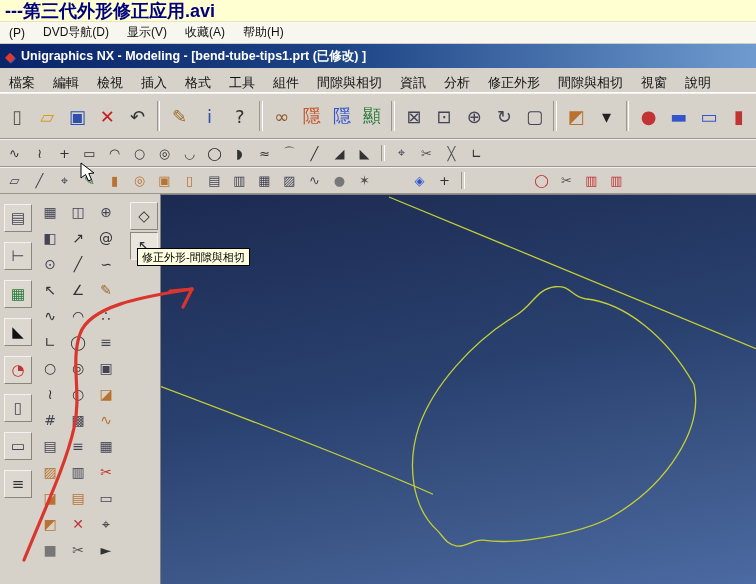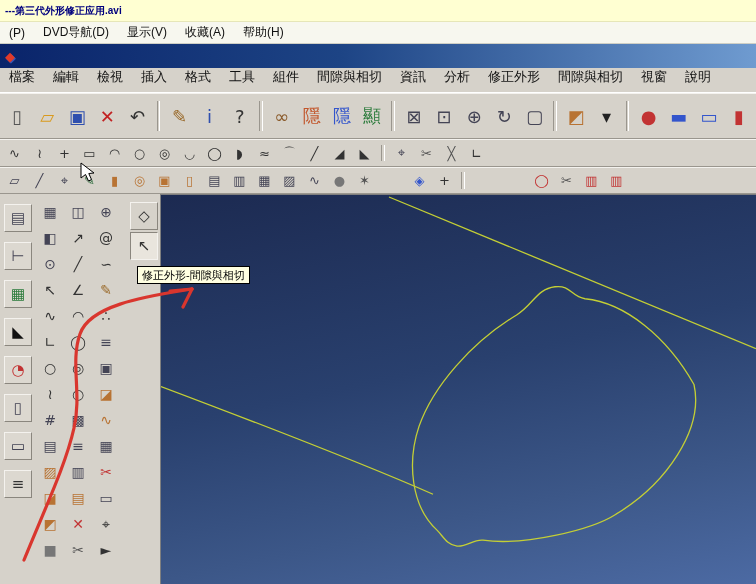--- a/index.html
+++ b/index.html
@@ -2,31 +2,31 @@
 <html style="--curve-color: #c4cf35; --annotation-color: #d9362e; --tooltip-bg: #ffffe1;"><head>
 <meta charset="utf-8">
 <style>
   html,body{margin:0;padding:0;}
   body{width:756px;height:584px;position:relative;overflow:hidden;background:#d6d2ca;
        font-family:"Liberation Sans","DejaVu Sans",sans-serif;-webkit-font-smoothing:antialiased;}
   .screen{position:absolute;inset:0;display:flex;flex-direction:column;}
 
   
   .player-titlebar{height:22px;background:#ffffd2;color:#00007e;font-weight:bold;
-       font-size:10px;line-height:22px;padding-left:5px;border-bottom:1px solid #e6e6b8;box-sizing:border-box;}
+       font-size:18px;line-height:22px;padding-left:5px;border-bottom:1px solid #e6e6b8;box-sizing:border-box;}
   .player-menubar{height:22px;background:#f7f7ef;display:flex;align-items:center;
        font-size:12px;color:#111;border-bottom:1px solid #cfcfc5;box-sizing:border-box;}
   .player-menubar .mi{padding:0 9px;}
 
   
   .nx-titlebar{height:24px;background:linear-gradient(90deg,#0a246a 0%,#1d4485 45%,#6f9bd0 100%);
        color:#fff;font-weight:bold;font-size:12.5px;display:flex;align-items:center;gap:6px;
        padding-left:5px;box-sizing:border-box;}
   .nx-logo{font-size:13px;color:#e03a2a;text-shadow:1px 1px 0 #3858b8;}
-  .nx-menubar{height:25px;background:#d6d2ca;display:flex;align-items:flex-start;font-size:13px;
+  .nx-menubar{height:25px;background:#d6d2ca;display:flex;align-items:flex-end;font-size:13px;
        color:#111;border-bottom:1px solid #fff;box-sizing:border-box;}
   .nx-menubar .mi{padding:0 9px;}
 
   
   .tb{display:flex;align-items:center;background:#d6d2ca;border-top:1px solid #f4f2ee;
       border-bottom:1px solid #9a968e;padding:1px 2px;box-sizing:border-box;}
   .tb1{height:46px;}
   .tb2{height:28px;}
   .tb3{height:27px;}
   .tbi{display:inline-flex;align-items:center;justify-content:center;margin:0 1px;
@@ -51,21 +51,21 @@
   .viewport{flex:1;position:relative;border-left:1px solid #7f7f7f;border-top:1px solid #7f7f7f;
        background:linear-gradient(168deg,#1c2a51 0%,#29406e 45%,#3c5788 75%,#4c6aa3 100%);}
   .viewport svg.curves{position:absolute;inset:0;width:100%;height:100%;}
   .curve{fill:none;stroke:var(--curve-color,#c4cf35);stroke-width:1.3;}
 
   
   .mini-col{position:absolute;left:130px;top:201px;display:flex;flex-direction:column;z-index:20;}
   .mini-col .tbi{width:26px;height:26px;margin:1px 0;font-size:15px;background:#d6d2ca;
        border:1px solid;border-color:#f4f2ee #8a867e #8a867e #f4f2ee;}
   .mini-col .tbi.hov{background:#e9e5dd;border-color:#8a867e #f4f2ee #f4f2ee #8a867e;}
-  .tooltip{position:absolute;left:137px;top:266px;z-index:30;background:var(--tooltip-bg,#ffffe1);
+  .tooltip{position:absolute;left:137px;top:248px;z-index:30;background:var(--tooltip-bg,#ffffe1);
        border:1px solid #000;color:#000;font-size:11px;line-height:14px;padding:1px 4px;white-space:nowrap;}
 
   
   .annotation{position:absolute;inset:0;width:756px;height:584px;z-index:40;pointer-events:none;}
   .annotation path{fill:none;stroke:var(--annotation-color,#d9362e);stroke-width:3.2;
        stroke-linecap:round;stroke-linejoin:round;}
   .cursor{position:absolute;left:80px;top:162px;z-index:50;pointer-events:none;}
 </style>
 </head>
 <body>
@@ -79,20 +79,21 @@
   <div class="player-menubar">
       <span class="mi">(P)</span>
       <span class="mi">DVD导航(D)</span>
       <span class="mi">显示(V)</span>
       <span class="mi">收藏(A)</span>
       <span class="mi">帮助(H)</span>
     </div>
 
   <div class="nx-titlebar">
     <span class="nx-logo">◆</span>
+    <span>Unigraphics NX - Modeling - [bend-tube-tips1.prt (已修改) ]</span>
   </div>
 
   <div class="nx-menubar">
       <span class="mi">檔案</span>
       <span class="mi">編輯</span>
       <span class="mi">檢視</span>
       <span class="mi">插入</span>
       <span class="mi">格式</span>
       <span class="mi">工具</span>
       <span class="mi">組件</span>

